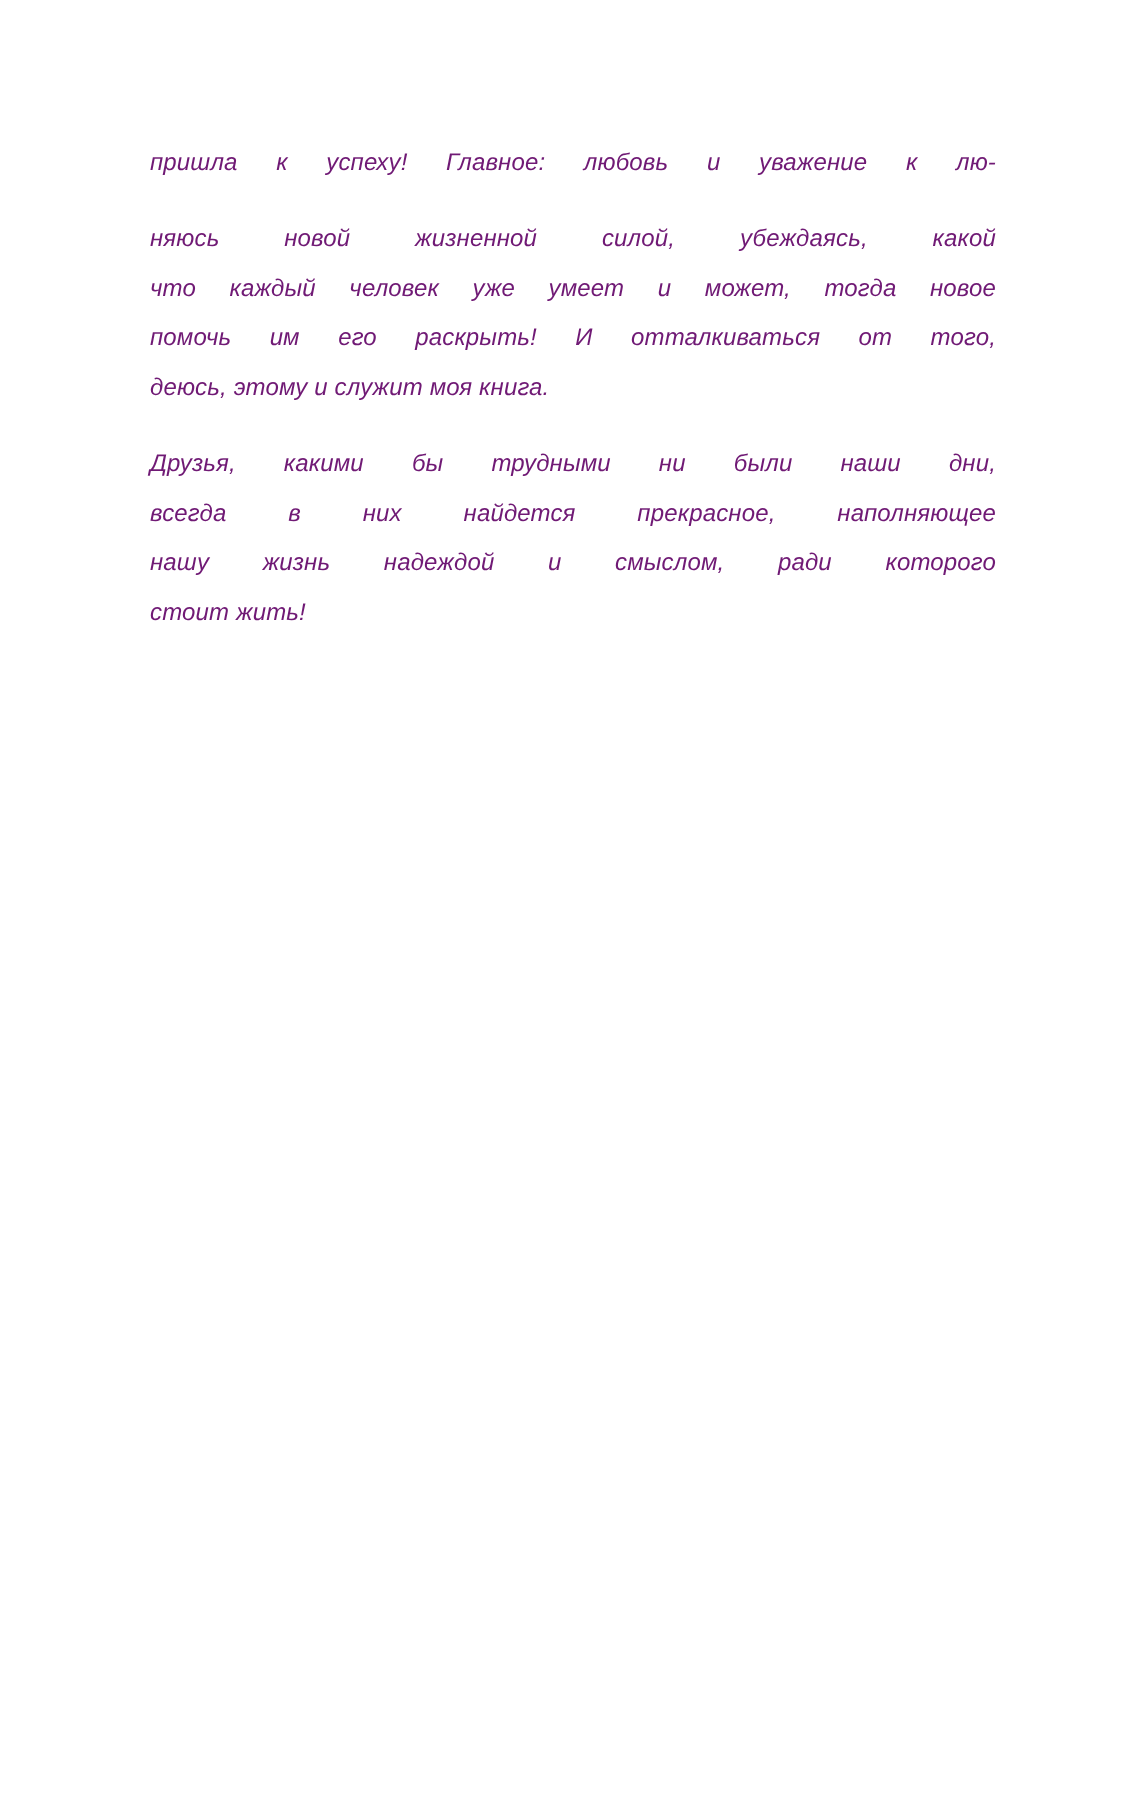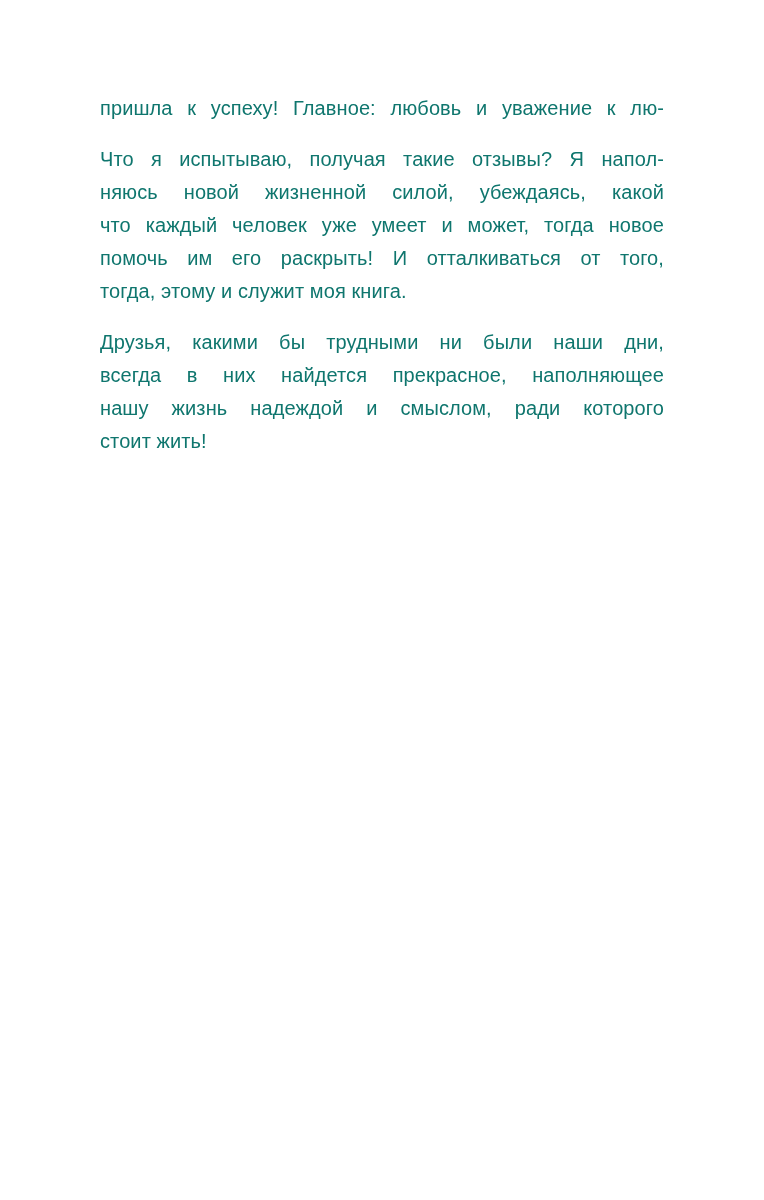--- a/index.html
+++ b/index.html
@@ -17,25 +17,26 @@
     position: relative;
     width: 764px;
     height: 1200px;
     background: #ffffff;
   }
   .text-block {
     position: absolute;
     left: 100px;
     top: 92px;
     width: 564px;
-    color: #0f766e;
-    font-size: 20px;
+    color: #701a75;
+    font-size: 16px;
     line-height: 33px;
     font-weight: 400;
     letter-spacing: 0.1px;
+    font-style: italic;
   }
   .paragraph {
     margin: 0 0 18px 0;
   }
   .paragraph:last-child {
     margin-bottom: 0;
   }
   .pline {
     text-align: justify;
     text-align-last: justify;
@@ -49,25 +50,24 @@
 <body>
 
 <div class="book-page">
   <div class="text-block">
 
     <div class="paragraph">
       <div class="pline">пришла к успеху! Главное: любовь и уважение к лю-</div>
     </div>
 
     <div class="paragraph">
-      <div class="pline">Что я испытываю, получая такие отзывы? Я напол-</div>
       <div class="pline">няюсь новой жизненной силой, убеждаясь, какой</div>
       <div class="pline">что каждый человек уже умеет и может, тогда новое</div>
       <div class="pline">помочь им его раскрыть! И отталкиваться от того,</div>
-      <div class="pline last">тогда, этому и служит моя книга.</div>
+      <div class="pline last">деюсь, этому и служит моя книга.</div>
     </div>
 
     <div class="paragraph">
       <div class="pline">Друзья, какими бы трудными ни были наши дни,</div>
       <div class="pline">всегда в них найдется прекрасное, наполняющее</div>
       <div class="pline">нашу жизнь надеждой и смыслом, ради которого</div>
       <div class="pline last">стоит жить!</div>
     </div>
 
   </div>

